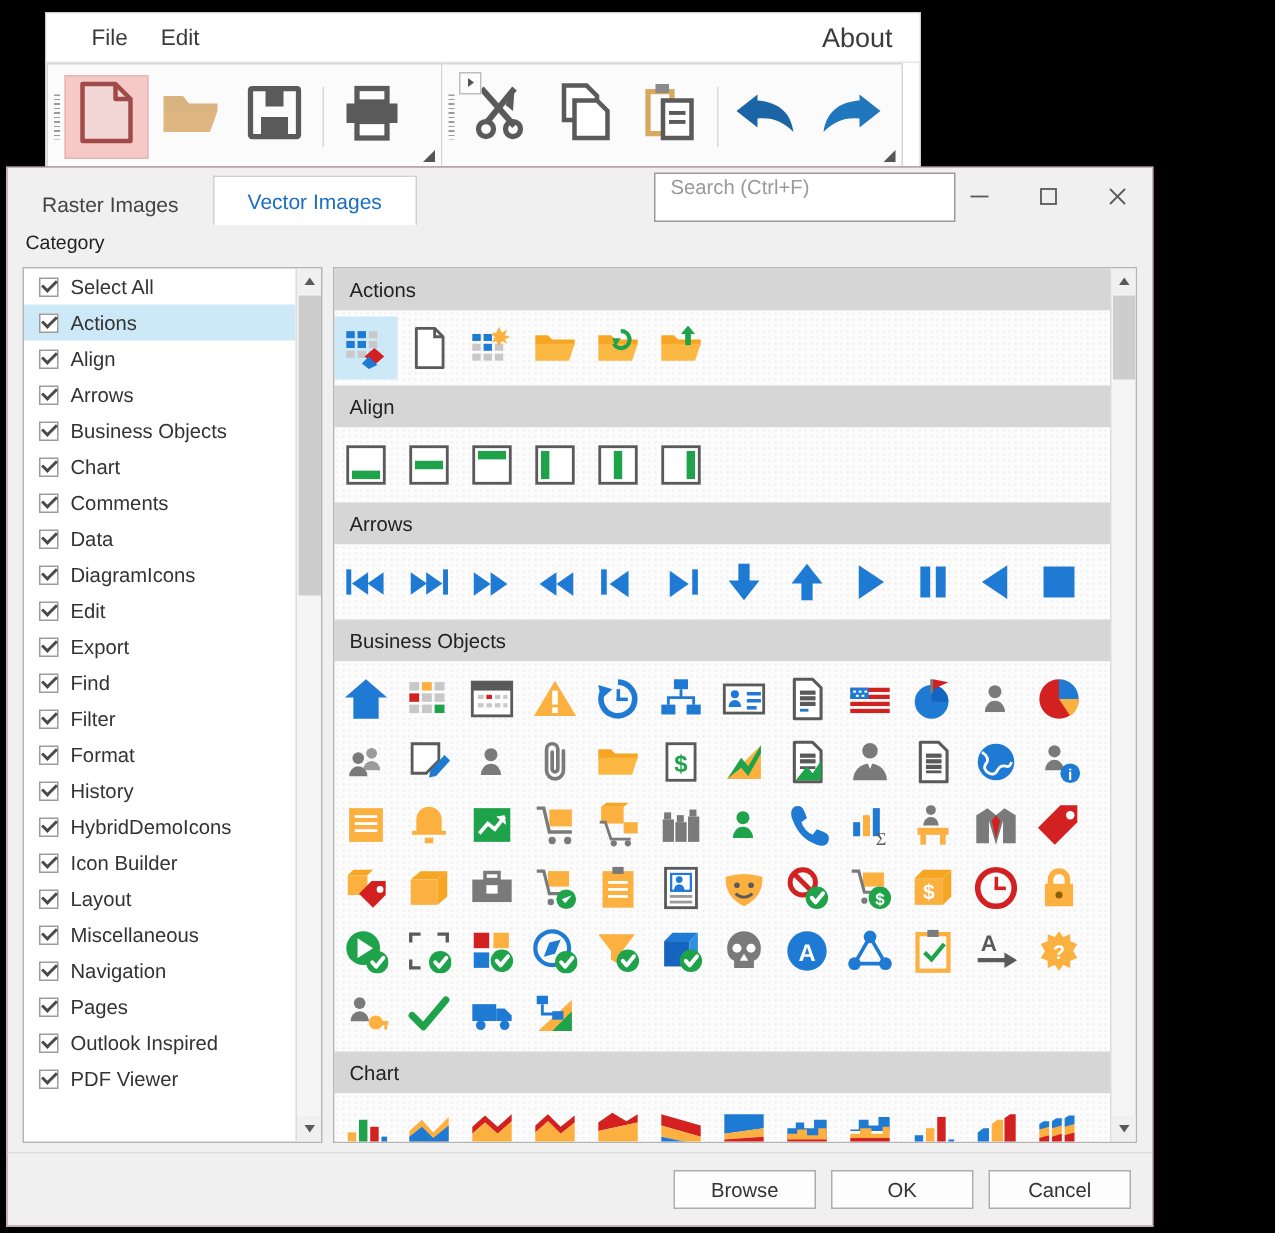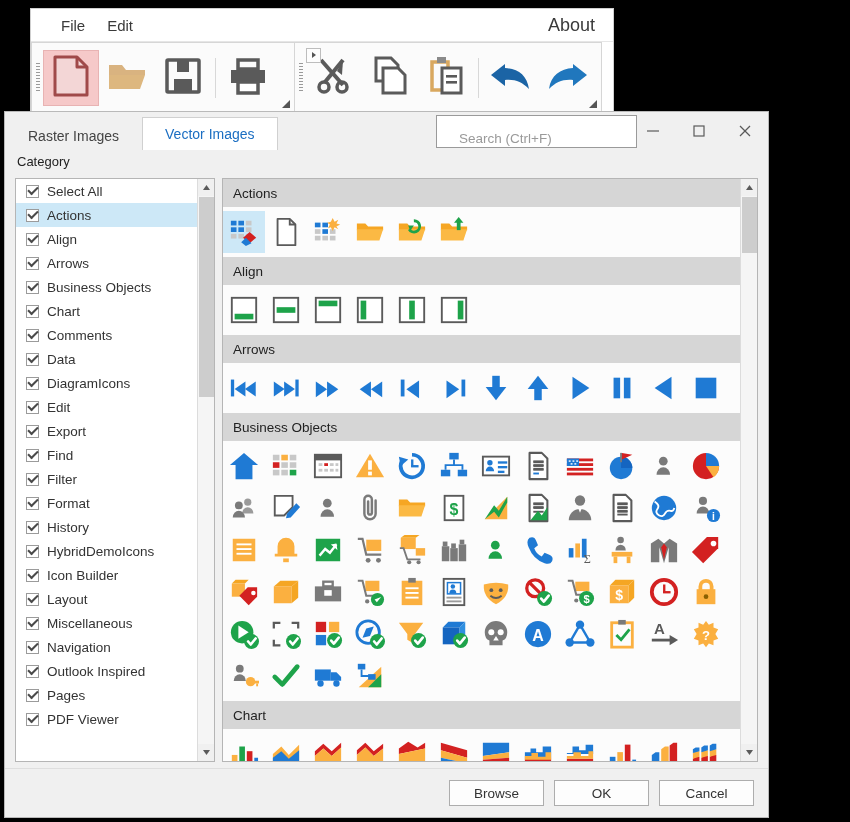--- a/index.html
+++ b/index.html
@@ -70,21 +70,21 @@
     border: 1px solid transparent; border-bottom: none;
   }
   .tab.selected {
     background: #ffffff; color: #1b6ec2;
     border-color: #d0d0d0; border-bottom: 1px solid #ffffff;
     height: 34px; margin-bottom: -1px;
   }
   .searchbox {
     position: absolute; right: 131px; top: 3px; width: 201px; height: 33px;
     background: #ffffff; border: 1px solid #9a9a9a;
-    display: flex; align-items: flex-end; padding: 0 20px;
+    display: flex; align-items: flex-start; padding: 0 8px;
   }
   .searchbox input {
     width: 100%; border: none; outline: none; font-size: 13.5px;
     font-family: "Liberation Sans", sans-serif; color: #333; background: transparent;
   }
   .searchbox input::placeholder { color: #9a9a9a; }
   .wincontrols { position:absolute; right:0; top:2px; display:flex; }
   .wc { width:46px; height:34px; display:flex;align-items:center;justify-content:center; }
   .wc svg { display:block; }
 
@@ -387,25 +387,25 @@
               <div class="cat-item">
                 <span class="cbx"></span>
                 <span>Miscellaneous</span>
               </div>
               <div class="cat-item">
                 <span class="cbx"></span>
                 <span>Navigation</span>
               </div>
               <div class="cat-item">
                 <span class="cbx"></span>
+                <span>Pages</span>
+              </div>
+              <div class="cat-item">
+                <span class="cbx"></span>
                 <span>Outlook Inspired</span>
-              </div>
-              <div class="cat-item">
-                <span class="cbx"></span>
-                <span>Pages</span>
               </div>
               <div class="cat-item">
                 <span class="cbx"></span>
                 <span>PDF Viewer</span>
               </div>
             </div>
           <div class="vscroll">
             <div class="sb-arrow">
               <svg width="9" height="7" viewBox="0 0 9 7">
                   <path d="M4.5 1 L8 6 L1 6 z" fill="#5a5a5a"></path>

